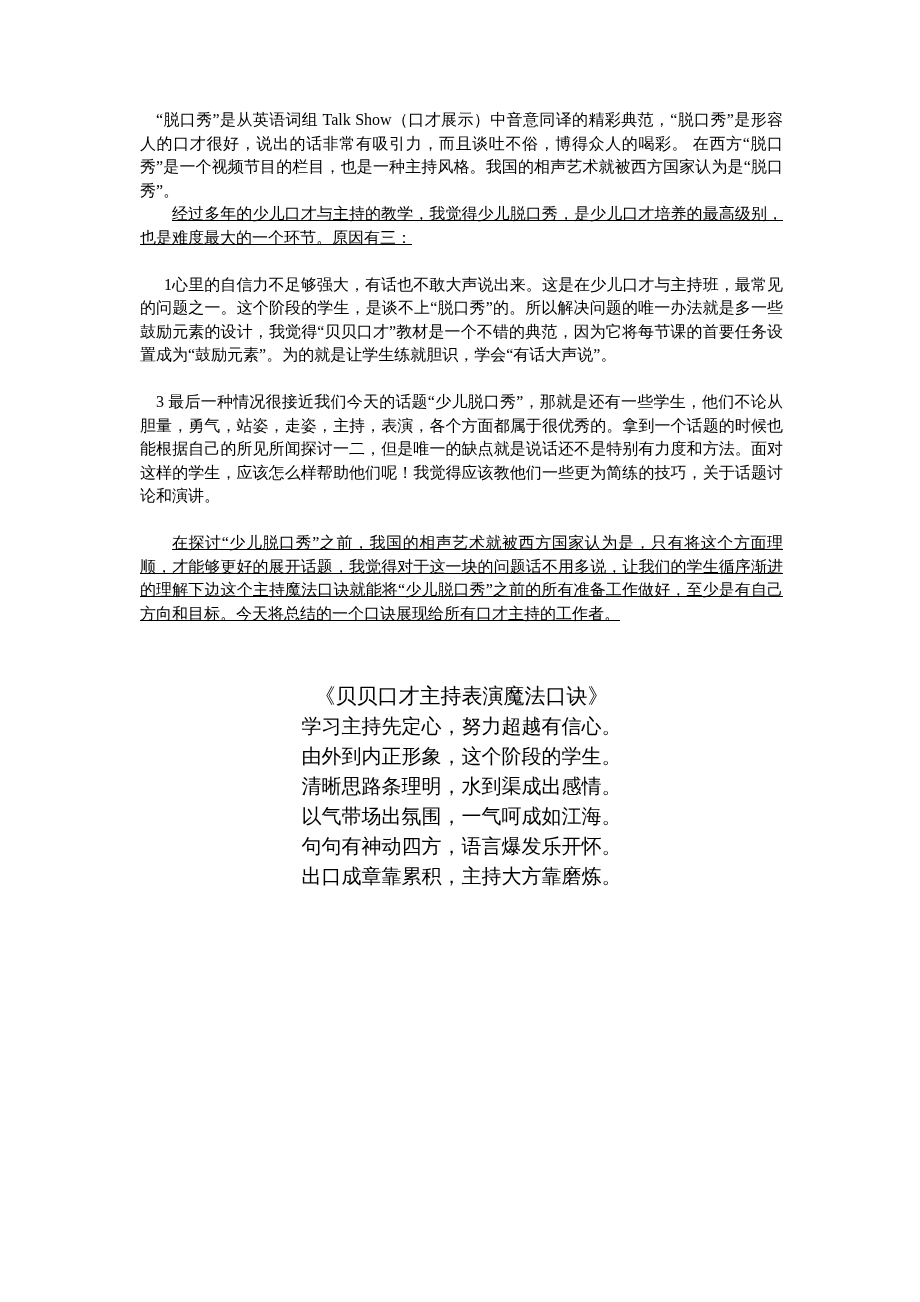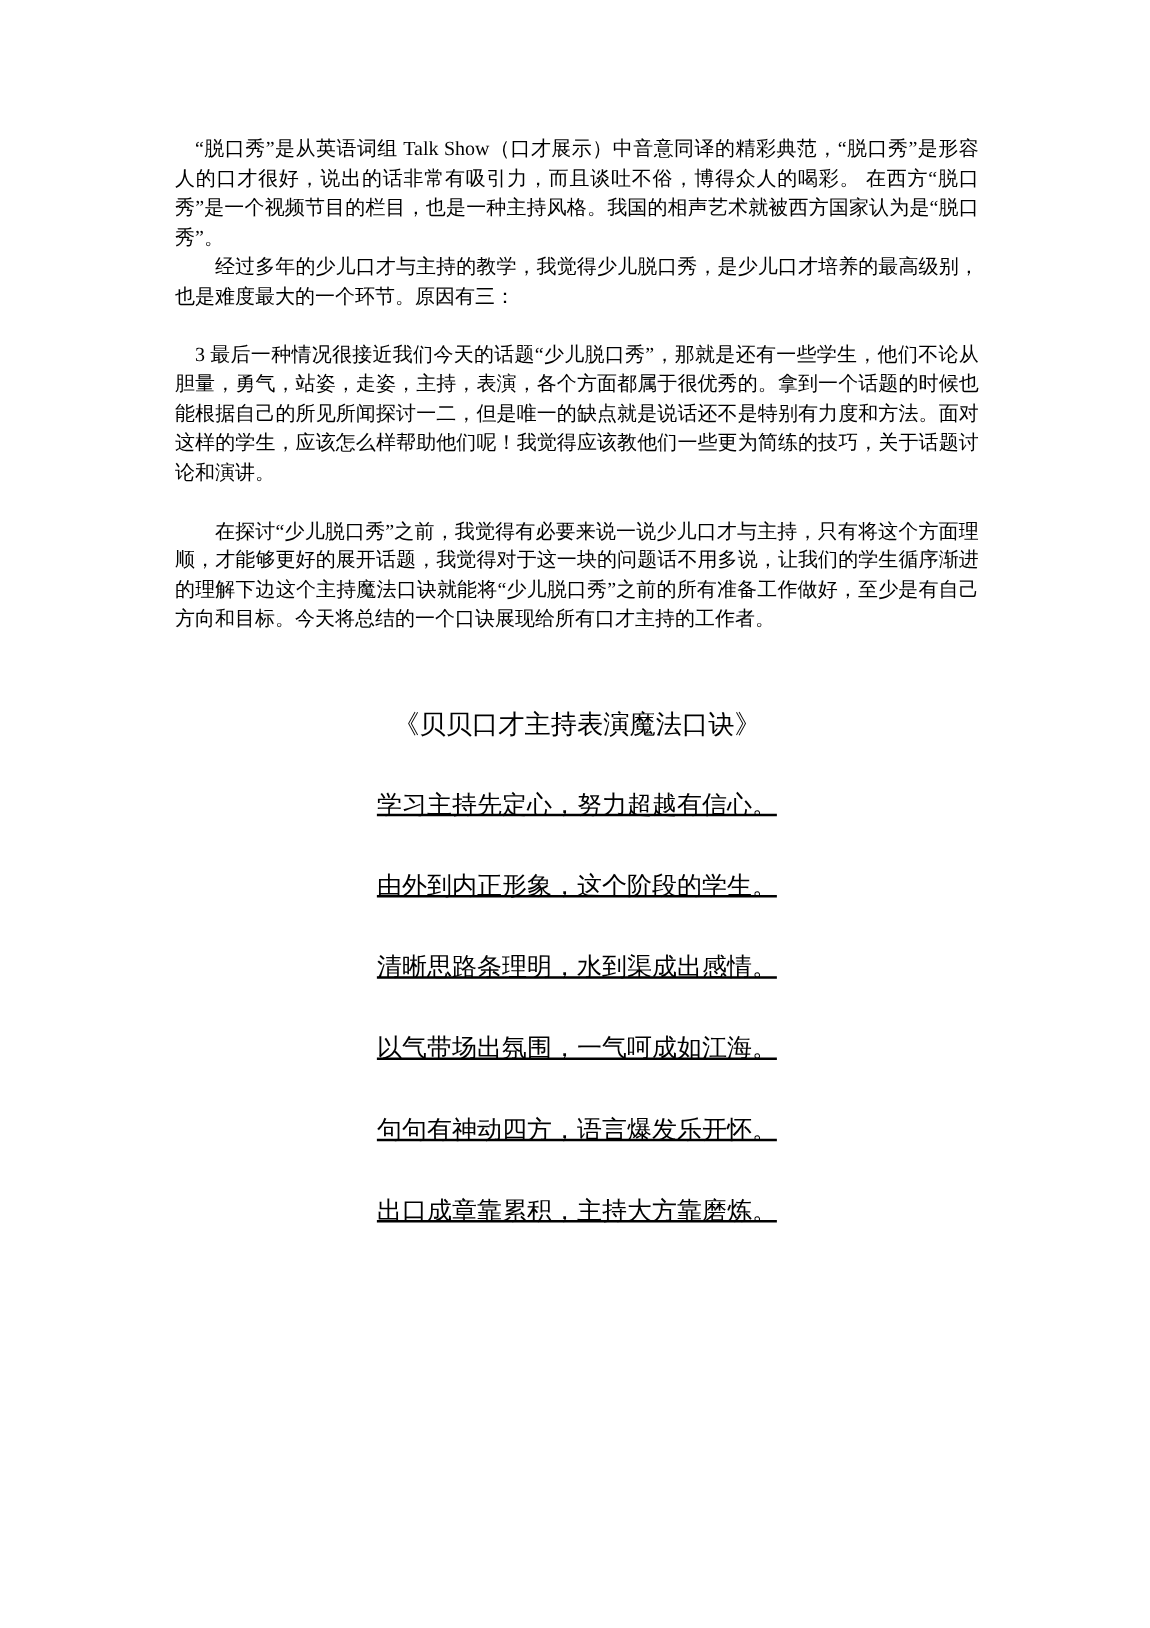--- a/index.html
+++ b/index.html
@@ -21,49 +21,49 @@
     color: #000000;
   }
   .para {
     margin: 0;
     text-align: justify;
     text-justify: inter-ideograph;
     word-break: break-all;
   }
   .indent-1  { text-indent: 1em; }
   .indent-15 { text-indent: 1.5em; }
-  .indent-2  { text-indent: 2em; }
+  .indent-2  { text-indent: 2em; text-decoration: underline; }
   .gap { margin-top: 23.5px; }
   .poem {
     margin-top: 56px;
     text-align: center;
   }
   .poem-title {
     font-size: 21px;
     line-height: 30px;
     text-align: center;
     margin-top: 11px;
   }
   .poem-line {
     font-size: 20px;
     line-height: 29px;
-    margin-top: 36px;
+    margin-top: 1px;
     text-align: center;
-    text-decoration: underline;
   }
   .poem-line:first-of-type { margin-top: 21px; }
 </style>
 </head>
 <body>
 
 <div class="page">
   <p class="para indent-1">“脱口秀”是从英语词组 Talk Show（口才展示）中音意同译的精彩典范，“脱口秀”是形容人的口才很好，说出的话非常有吸引力，而且谈吐不俗，博得众人的喝彩。 在西方“脱口秀”是一个视频节目的栏目，也是一种主持风格。我国的相声艺术就被西方国家认为是“脱口秀”。</p>
   <p class="para indent-2">经过多年的少儿口才与主持的教学，我觉得少儿脱口秀，是少儿口才培养的最高级别，也是难度最大的一个环节。原因有三：</p>
+  <p class="para indent-15 gap">1心里的自信力不足够强大，有话也不敢大声说出来。这是在少儿口才与主持班，最常见的问题之一。这个阶段的学生，是谈不上“脱口秀”的。所以解决问题的唯一办法就是多一些鼓励元素的设计，我觉得“贝贝口才”教材是一个不错的典范，因为它将每节课的首要任务设置成为“鼓励元素”。为的就是让学生练就胆识，学会“有话大声说”。</p>
   <p class="para indent-1 gap">3 最后一种情况很接近我们今天的话题“少儿脱口秀”，那就是还有一些学生，他们不论从胆量，勇气，站姿，走姿，主持，表演，各个方面都属于很优秀的。拿到一个话题的时候也能根据自己的所见所闻探讨一二，但是唯一的缺点就是说话还不是特别有力度和方法。面对这样的学生，应该怎么样帮助他们呢！我觉得应该教他们一些更为简练的技巧，关于话题讨论和演讲。</p>
-  <p class="para indent-2 gap">在探讨“少儿脱口秀”之前，我觉得有必要来说一说少儿口才与主持，只有将这个方面理顺，才能够更好的展开话题，我觉得对于这一块的问题话不用多说，让我们的学生循序渐进的理解下边这个主持魔法口诀就能将“少儿脱口秀”之前的所有准备工作做好，至少是有自己方向和目标。今天将总结的一个口诀展现给所有口才主持的工作者。</p>
+  <p class="para indent-2 gap">在探讨“少儿脱口秀”之前，我国的相声艺术就被西方国家认为是，只有将这个方面理顺，才能够更好的展开话题，我觉得对于这一块的问题话不用多说，让我们的学生循序渐进的理解下边这个主持魔法口诀就能将“少儿脱口秀”之前的所有准备工作做好，至少是有自己方向和目标。今天将总结的一个口诀展现给所有口才主持的工作者。</p>
 
   <div class="poem">
     <div class="poem-title">《贝贝口才主持表演魔法口诀》</div>
     <div class="poem-line">学习主持先定心，努力超越有信心。</div>
     <div class="poem-line">由外到内正形象，这个阶段的学生。</div>
     <div class="poem-line">清晰思路条理明，水到渠成出感情。</div>
     <div class="poem-line">以气带场出氛围，一气呵成如江海。</div>
     <div class="poem-line">句句有神动四方，语言爆发乐开怀。</div>
     <div class="poem-line">出口成章靠累积，主持大方靠磨炼。</div>
   </div>

